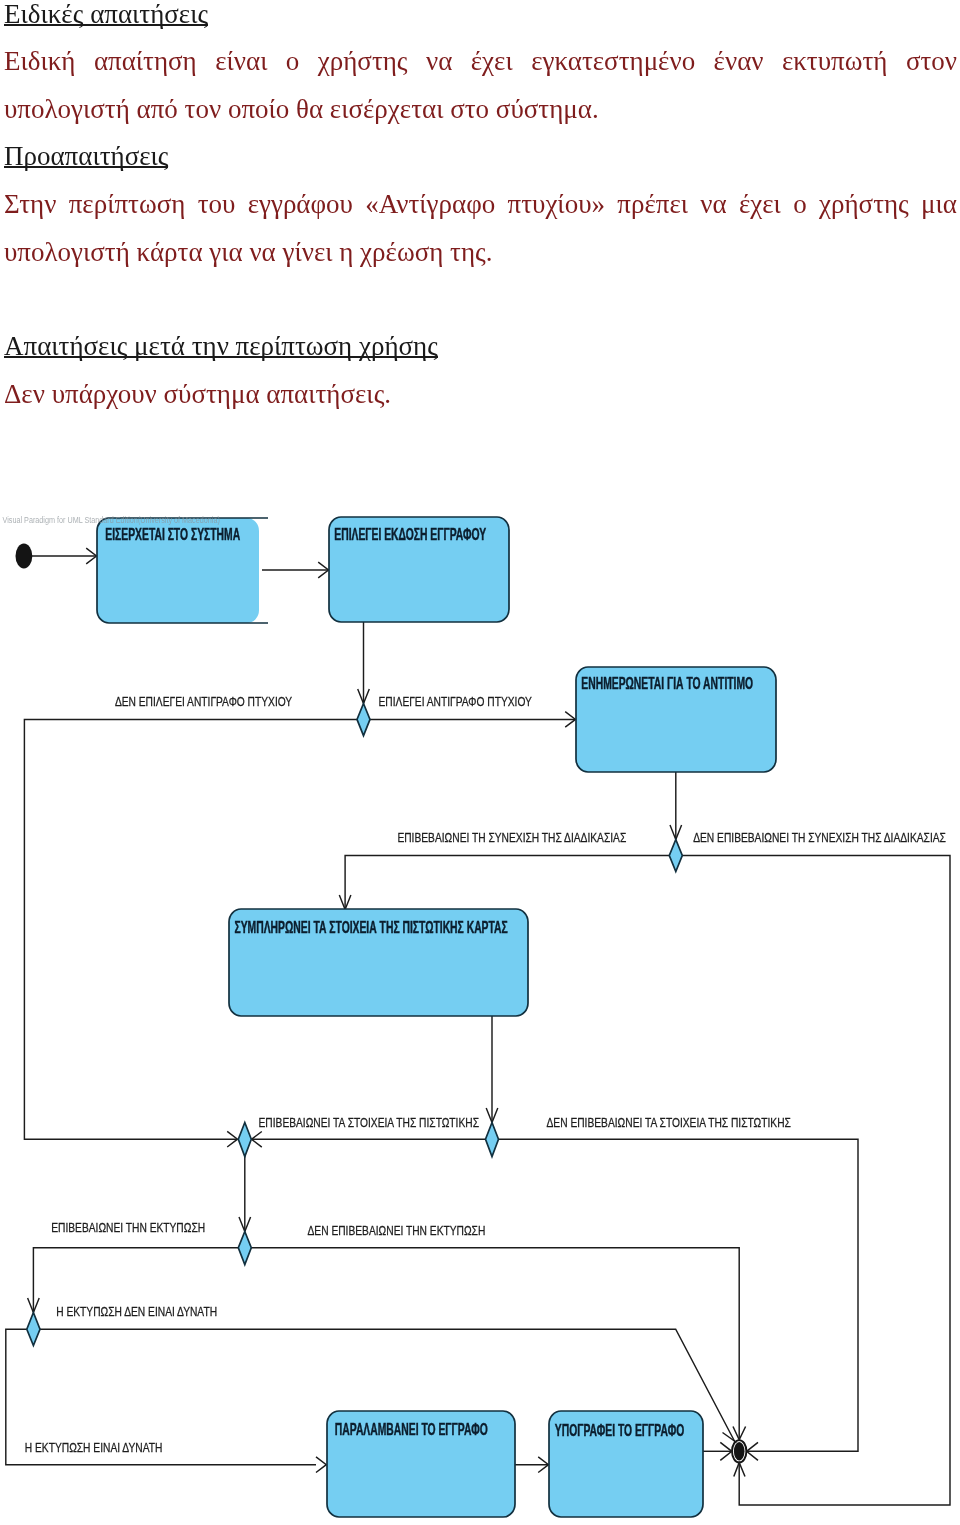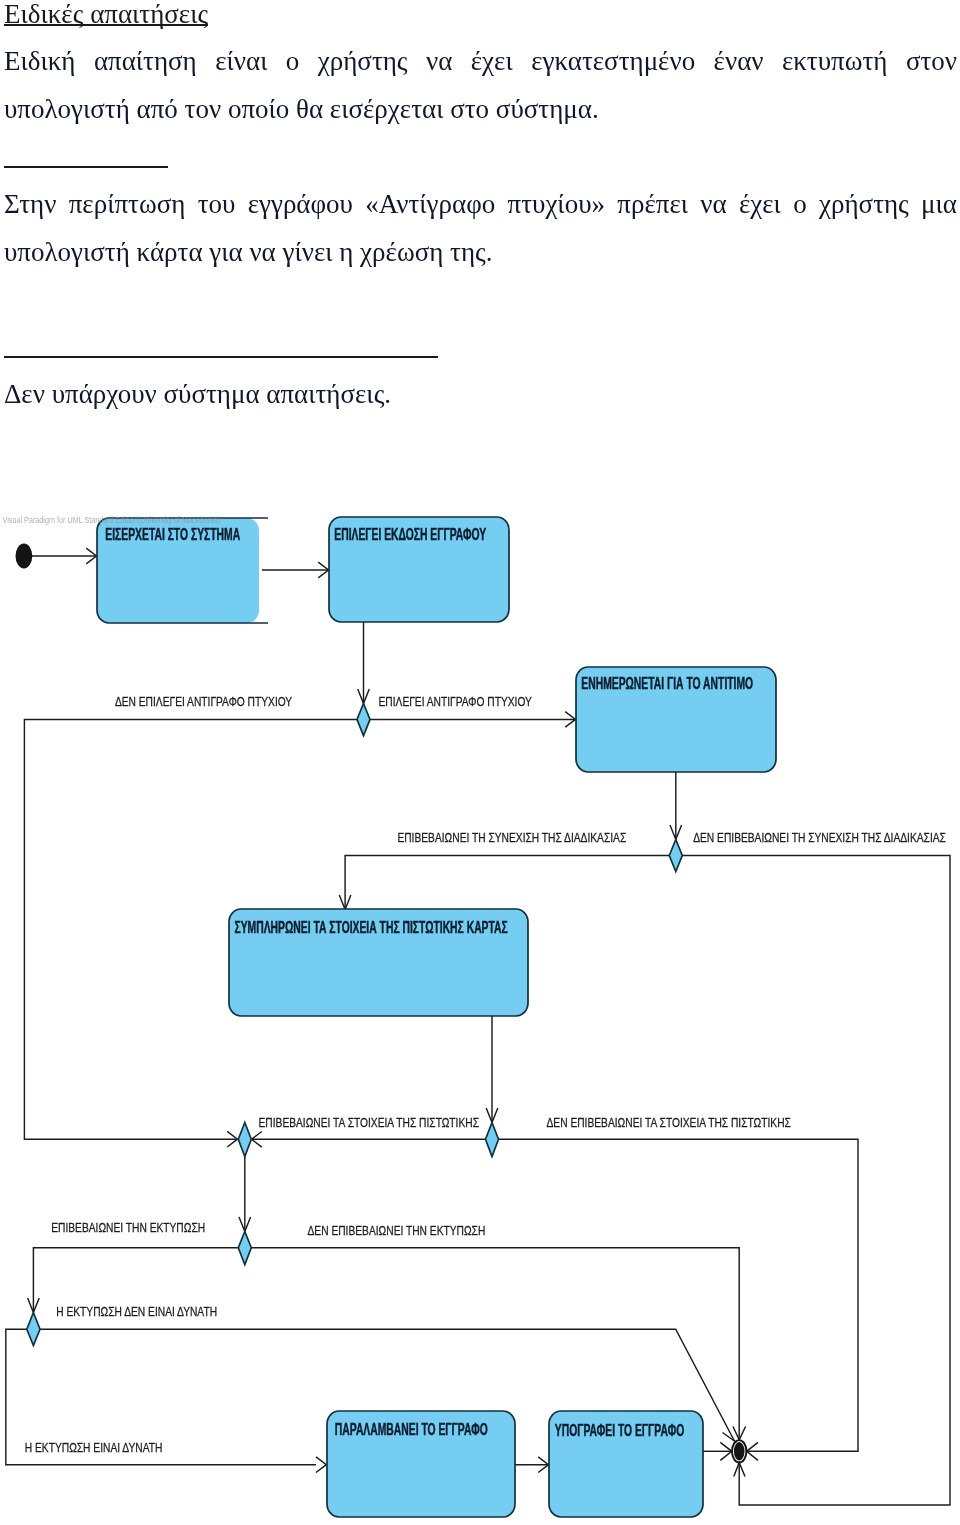--- a/index.html
+++ b/index.html
@@ -1,36 +1,38 @@
 <!DOCTYPE html>
 <html><head>
 <meta charset="utf-8">
 <style>
   html,body{margin:0;padding:0;background:#ffffff;}
   body{width:960px;height:1525px;overflow:hidden;}
   .page{position:relative;width:820px;height:1525px;background:#fff;will-change:transform;}
   .para{position:absolute;left:4px;width:953px;margin:0;font-family:"Liberation Serif",serif;
-        font-size:27px;line-height:48px;color:#0f172a;text-align:justify;}
+        font-size:27px;line-height:48px;color:#7f1d1d;text-align:justify;}
   .head{position:absolute;left:4px;margin:0;font-family:"Liberation Serif",serif;
         font-size:27px;line-height:48px;color:#1a1a1a;white-space:pre;}
   .uline{position:absolute;height:2px;background:#1a1a1a;}
   .diagram{position:absolute;left:0;top:0;width:960px;height:1525px;}
   .diagram .wm{font-family:"Liberation Sans",sans-serif;font-size:9.7px;fill:#8d9499;opacity:0.72;}
   .diagram .ahd{fill:none;stroke:#1c1c1c;stroke-width:1.45;}
   .node-fill{fill:#75cef2;stroke:#12303f;stroke-width:1.7;}
   .act-lbl{font-family:"Liberation Sans",sans-serif;font-weight:bold;font-size:16px;fill:#0b1d2d;stroke:#0b1d2d;stroke-width:0.45;paint-order:stroke;}
   .guard-lbl{font-family:"Liberation Sans",sans-serif;font-size:13.3px;fill:#1c1c1c;stroke:#1c1c1c;stroke-width:0.28;paint-order:stroke;}
 </style>
 </head>
 <body>
 
 <div class="page">
   <div class="head" style="top:-10px"><span>Ειδικές απαιτήσεις</span></div>
   <div class="para" style="top:37px">Ειδική απαίτηση είναι ο χρήστης να έχει εγκατεστημένο έναν εκτυπωτή στον υπολογιστή από τον οποίο θα εισέρχεται στο σύστημα.</div>
+  <div class="head" style="top:132px"><span>Προαπαιτήσεις</span></div>
   <div class="para" style="top:180px">Στην περίπτωση του εγγράφου «Αντίγραφο πτυχίου» πρέπει να έχει ο χρήστης μια υπολογιστή κάρτα για να γίνει η χρέωση της.</div>
+  <div class="head" style="top:322px"><span>Απαιτήσεις μετά την περίπτωση χρήσης</span></div>
   <div class="para" style="top:370px">Δεν υπάρχουν σύστημα απαιτήσεις.</div>
 
   <svg class="diagram" viewBox="0 0 960 1525" width="960" height="1525">
     <g class="edges" fill="none" stroke="#1c1c1c" stroke-width="1.45">
 
       <path d="M32 556 H96"></path>
       <path class="ahd" d="M86.2 548.2 L96.5 556 L86.2 563.8"></path>
 
       <path d="M262 570 H328"></path>
       <path class="ahd" d="M318.2 562.2 L328.5 570 L318.2 577.8"></path>

